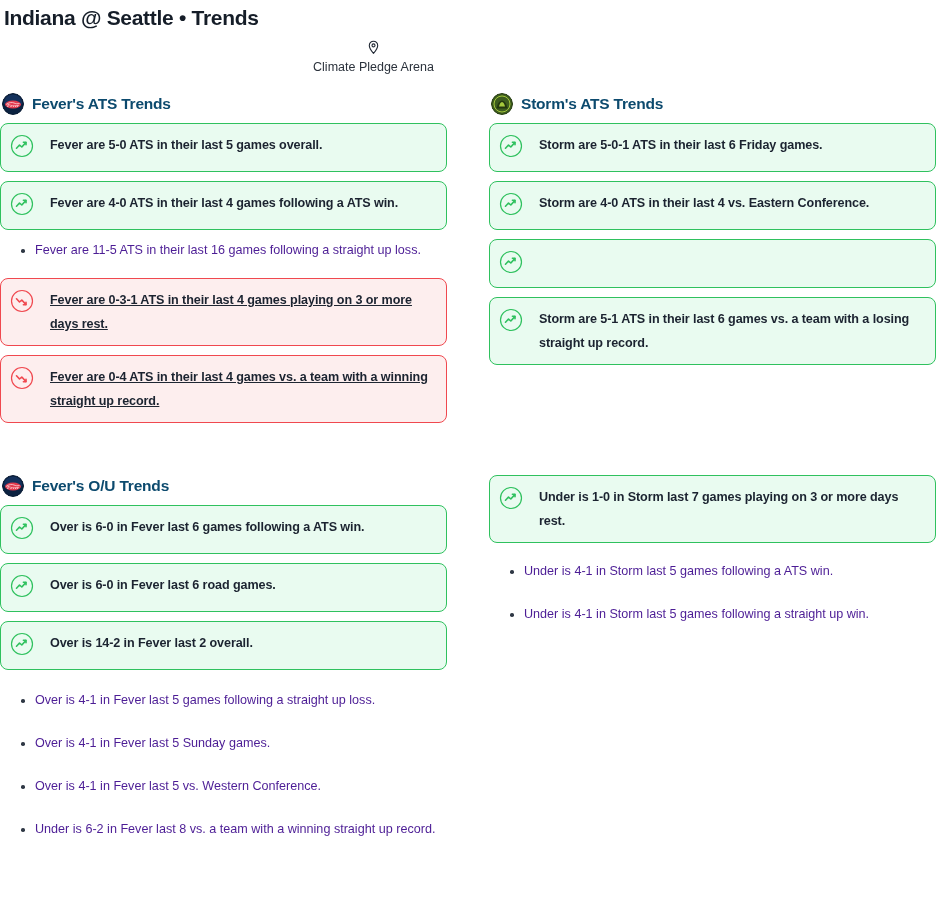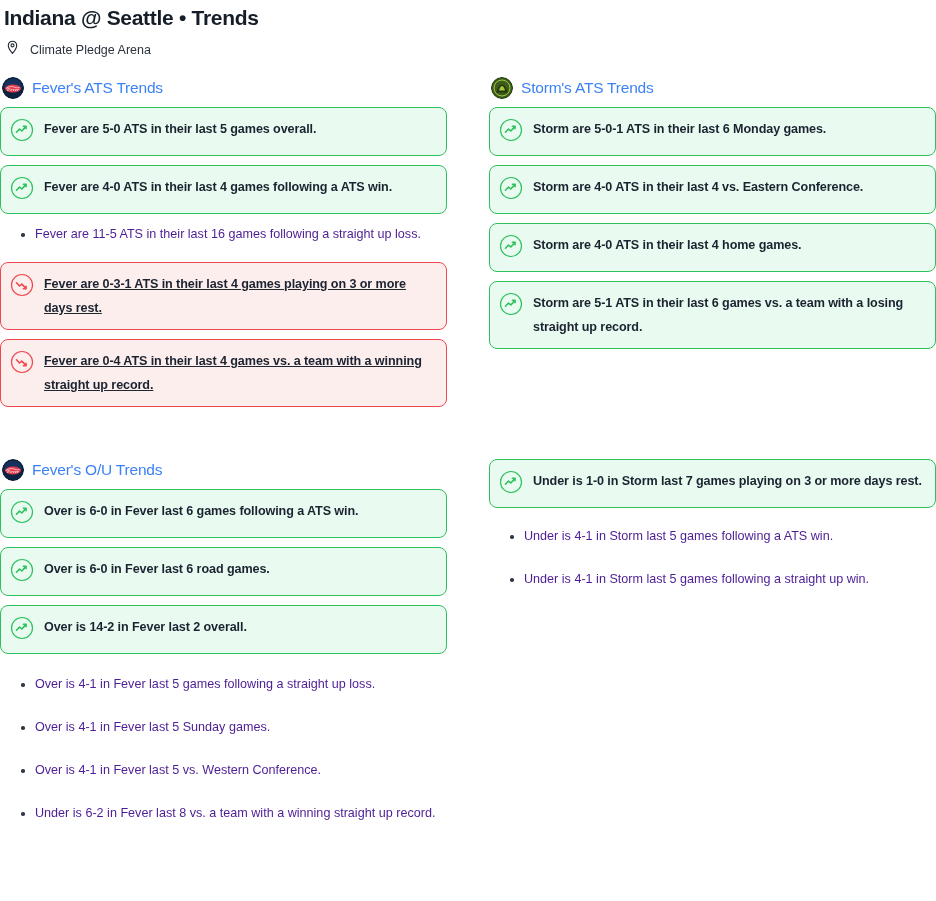--- a/index.html
+++ b/index.html
@@ -29,22 +29,23 @@
     font-weight: bold;
     letter-spacing: -0.3px;
     color: #151d28;
     margin: 0;
     padding: 5px 0 0 4px;
     line-height: 26px;
   }
   .venue-row {
     display: flex;
     align-items: center;
-    gap: 11px;
+    gap: 0;
     padding: 9px 0 0 6px;
+    flex-direction: column;
   }
   .venue-label {
     font-size: 12.5px;
     color: #2b323c;
     line-height: 16px;
   }
   .pin-icon { display: block; }
 
   
   .cols {
@@ -58,40 +59,40 @@
 
   .section-head {
     display: flex;
     align-items: center;
     gap: 8px;
     margin: 0 0 8px 2px;
     height: 22px;
   }
   .section-title {
     font-size: 15.5px;
-    font-weight: normal;
-    color: #3b82f6;
+    font-weight: bold;
+    color: #0c4a6e;
     letter-spacing: -0.2px;
     line-height: 20px;
   }
 
   
   .logo {
     width: 22px;
     height: 22px;
     flex: 0 0 22px;
     border-radius: 50%;
     display: block;
   }
 
   
   .callout {
     display: flex;
     align-items: flex-start;
-    gap: 10px;
+    gap: 16px;
     border-radius: 8px;
     padding: 9px 12px 9px 9px;
     margin-bottom: 9px;
     min-height: 42px;
   }
   .callout.pos {
     background: #e9fbf0;
     border: 1px solid #2fc15e;
   }
   .callout.neg {
@@ -239,21 +240,21 @@
       </div>
 
       <div class="callout pos">
         <span class="callout-icon">
           <svg width="24" height="24" viewBox="0 0 24 24" fill="none" xmlns="http://www.w3.org/2000/svg">
             <circle cx="12" cy="12" r="10.5" stroke="#2fc15e" stroke-width="1.2" fill="none"></circle>
             <path d="M6.5 14.2l3-3.2 2.3 2 4-4.4" stroke="#2fc15e" stroke-width="1.6" fill="none" stroke-linecap="round" stroke-linejoin="round"></path>
             <path d="M13.4 8.2h2.6v2.6" stroke="#2fc15e" stroke-width="1.6" fill="none" stroke-linecap="round" stroke-linejoin="round"></path>
           </svg>
         </span>
-        <span class="c-text">Storm are 5-0-1 ATS in their last 6 Monday games.</span>
+        <span class="c-text">Storm are 5-0-1 ATS in their last 6 Friday games.</span>
       </div>
 
       <div class="callout pos">
         <span class="callout-icon">
           <svg width="24" height="24" viewBox="0 0 24 24" fill="none" xmlns="http://www.w3.org/2000/svg">
             <circle cx="12" cy="12" r="10.5" stroke="#2fc15e" stroke-width="1.2" fill="none"></circle>
             <path d="M6.5 14.2l3-3.2 2.3 2 4-4.4" stroke="#2fc15e" stroke-width="1.6" fill="none" stroke-linecap="round" stroke-linejoin="round"></path>
             <path d="M13.4 8.2h2.6v2.6" stroke="#2fc15e" stroke-width="1.6" fill="none" stroke-linecap="round" stroke-linejoin="round"></path>
           </svg>
         </span>
@@ -261,21 +262,20 @@
       </div>
 
       <div class="callout pos">
         <span class="callout-icon">
           <svg width="24" height="24" viewBox="0 0 24 24" fill="none" xmlns="http://www.w3.org/2000/svg">
             <circle cx="12" cy="12" r="10.5" stroke="#2fc15e" stroke-width="1.2" fill="none"></circle>
             <path d="M6.5 14.2l3-3.2 2.3 2 4-4.4" stroke="#2fc15e" stroke-width="1.6" fill="none" stroke-linecap="round" stroke-linejoin="round"></path>
             <path d="M13.4 8.2h2.6v2.6" stroke="#2fc15e" stroke-width="1.6" fill="none" stroke-linecap="round" stroke-linejoin="round"></path>
           </svg>
         </span>
-        <span class="c-text">Storm are 4-0 ATS in their last 4 home games.</span>
       </div>
 
       <div class="callout pos">
         <span class="callout-icon">
           <svg width="24" height="24" viewBox="0 0 24 24" fill="none" xmlns="http://www.w3.org/2000/svg">
             <circle cx="12" cy="12" r="10.5" stroke="#2fc15e" stroke-width="1.2" fill="none"></circle>
             <path d="M6.5 14.2l3-3.2 2.3 2 4-4.4" stroke="#2fc15e" stroke-width="1.6" fill="none" stroke-linecap="round" stroke-linejoin="round"></path>
             <path d="M13.4 8.2h2.6v2.6" stroke="#2fc15e" stroke-width="1.6" fill="none" stroke-linecap="round" stroke-linejoin="round"></path>
           </svg>
         </span>

